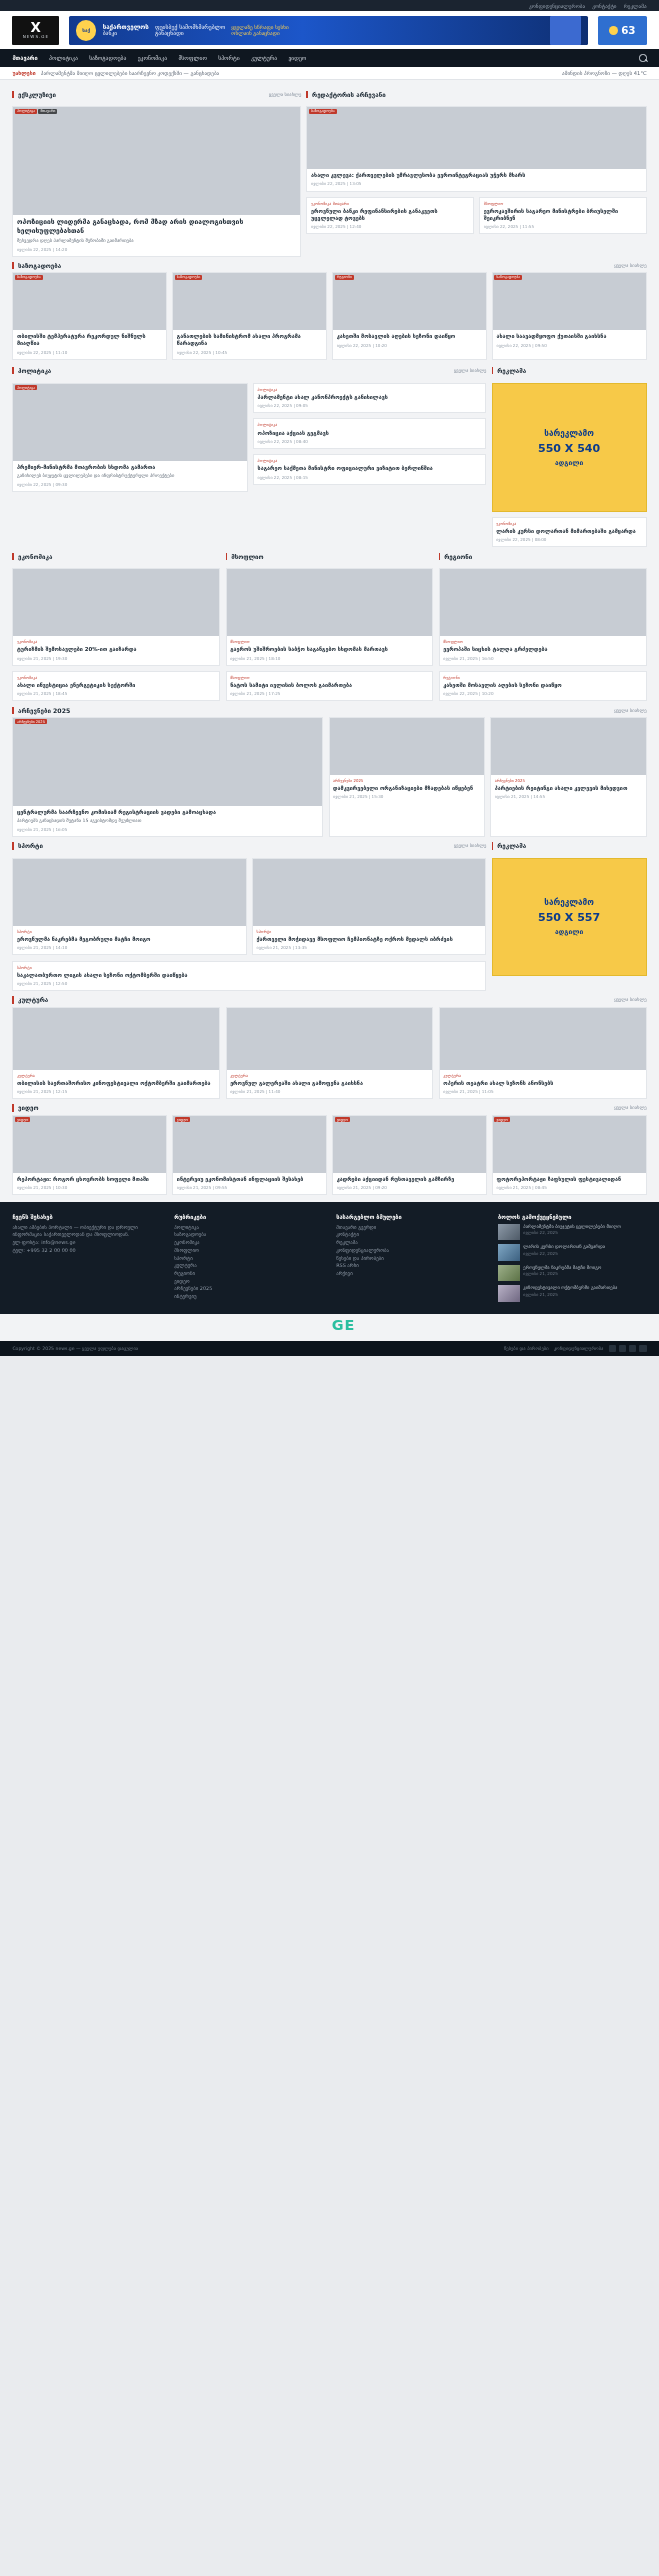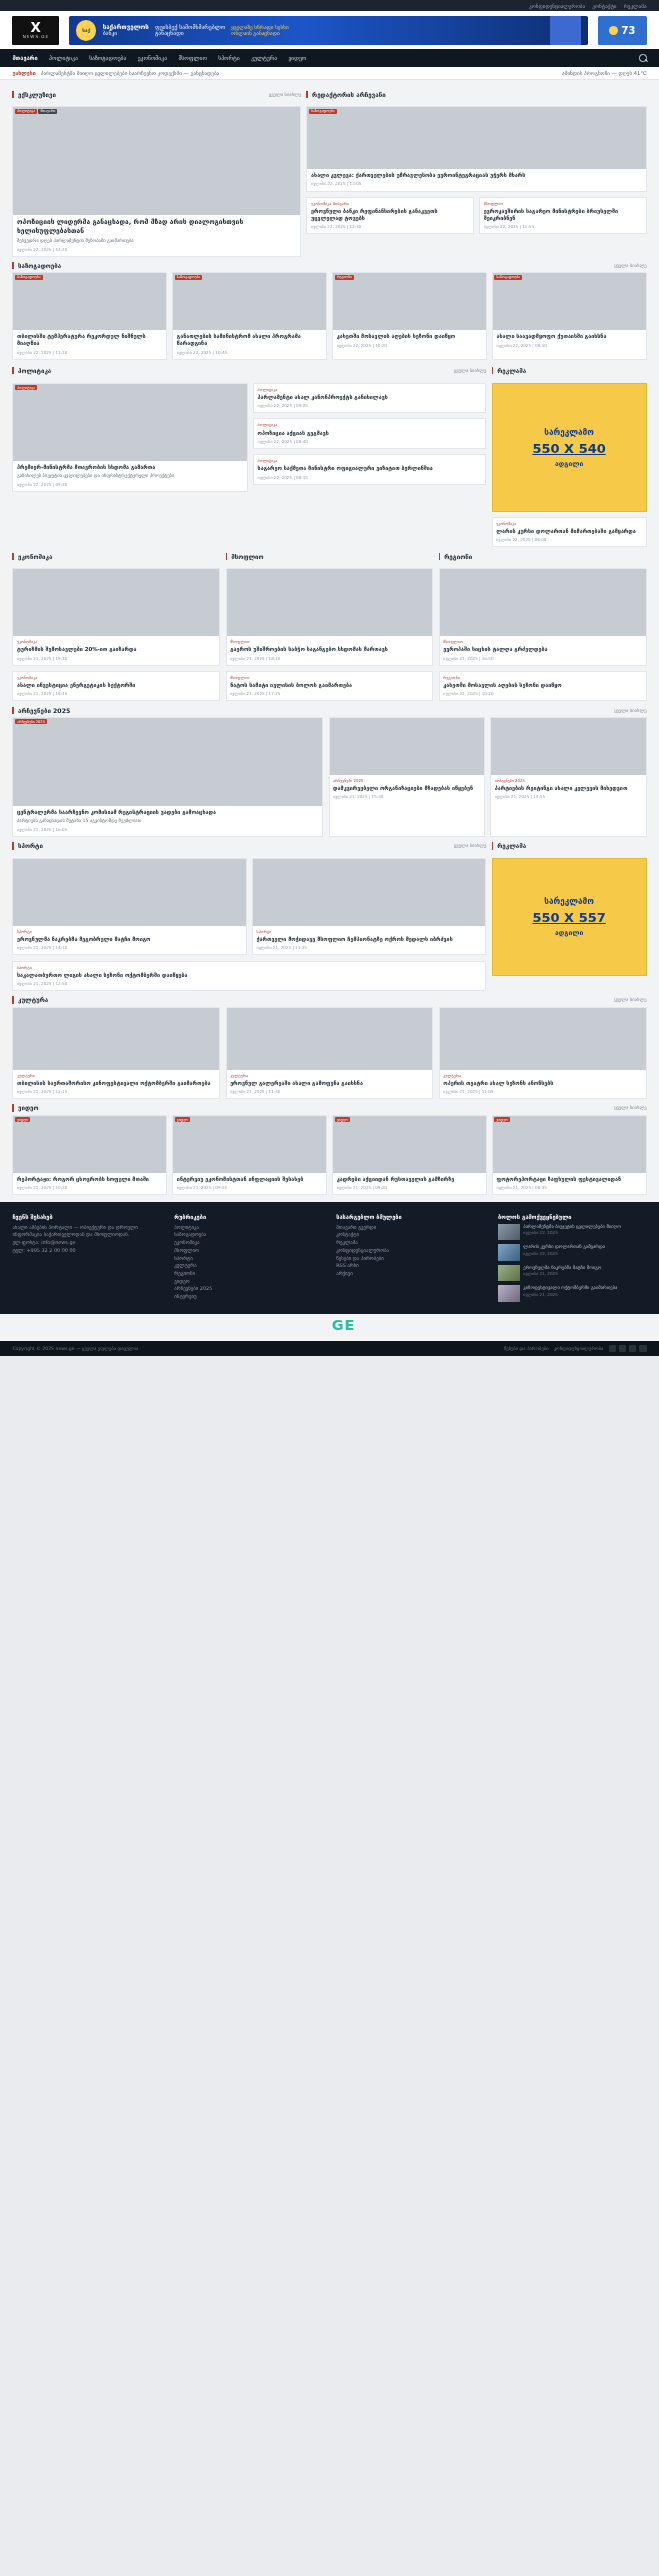--- a/index.html
+++ b/index.html
@@ -99,21 +99,21 @@
 
   .hero h3 { font-size:6.7px; line-height:8.8px; }
 
   
   .ad {
     background:#f7c948; color:#7a5c00; display:flex; flex-direction:column;
     align-items:center; justify-content:center; text-align:center; gap:4.1px;
     border:0.5px solid #e3b92f; font-weight:bold;
   }
   .ad .t1 { font-size:8.2px; color:#0b3b8c; }
-  .ad .t2 { font-size:13px; color:#0b3b8c;text-decoration:underline; }
+  .ad .t2 { font-size:11px; color:#0b3b8c; }
   .ad .t3 { font-size:6.7px; color:#0b3b8c; }
 
   
   .ph { background-size:cover; background-position:center; }
   .ph-a { background:linear-gradient(135deg,#8d9aa8,#4e5a67); }
   .ph-b { background:linear-gradient(135deg,#c9a48f,#8a6450); }
   .ph-c { background:linear-gradient(135deg,#7fa7c4,#3c6080); }
   .ph-d { background:linear-gradient(135deg,#9db08a,#5c7246); }
   .ph-e { background:linear-gradient(135deg,#b9b2c7,#6f6781); }
   .ph-f { background:linear-gradient(135deg,#cfa7a7,#8a5a5a); }
@@ -168,21 +168,21 @@
       </div>
       <div class="btxt byellow">
         <span>ყველაზე სწრაფი სესხი</span><br>
         <span>ონლაინ განაცხადი</span>
       </div>
       <div class="bspacer"></div>
       <div class="bperson"></div>
     </div>
     <div class="weather">
       <span class="wsun"></span>
-      <span>73</span>
+      <span>63</span>
     </div>
   </div>
 
   <div class="nav">
     <div class="item active">მთავარი</div>
     <div class="item">პოლიტიკა</div>
     <div class="item">საზოგადოება</div>
     <div class="item">ეკონომიკა</div>
     <div class="item">მსოფლიო</div>
     <div class="item">სპორტი</div>

